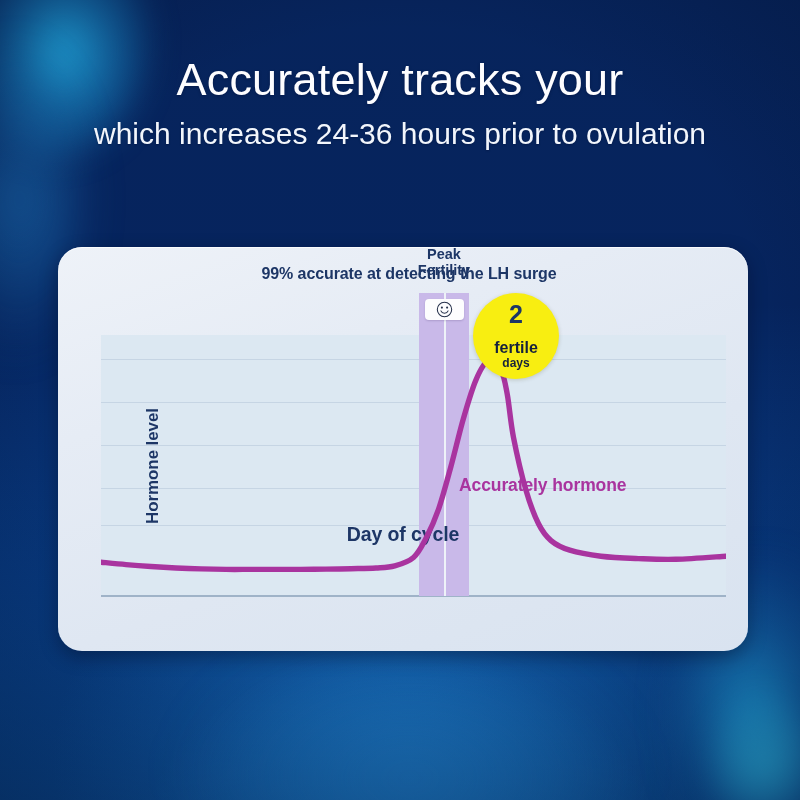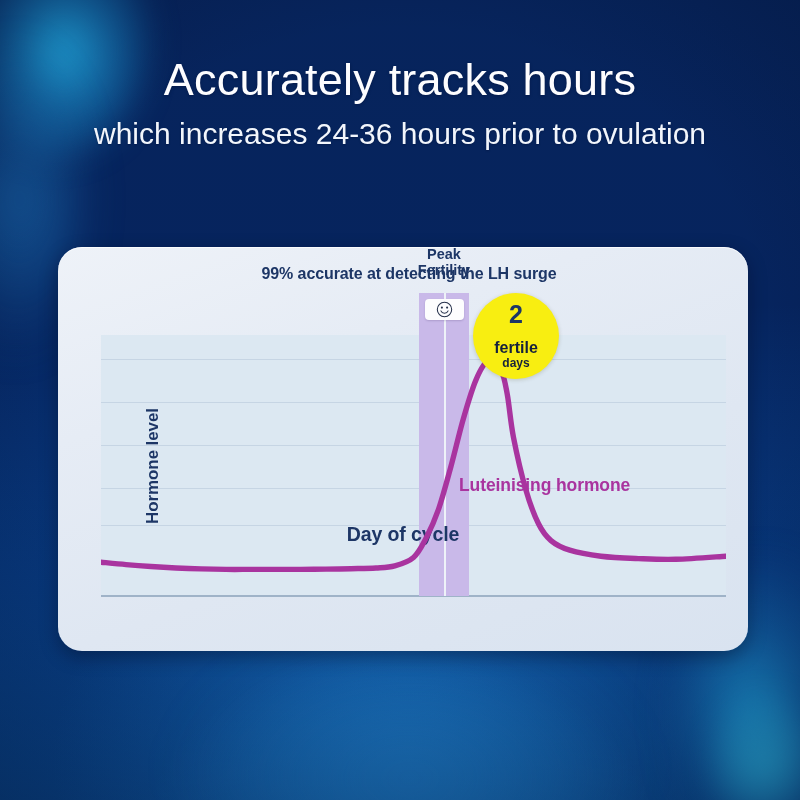--- a/index.html
+++ b/index.html
@@ -161,21 +161,21 @@
   <div class="bg-base"></div>
   <div class="glow glow-tl"></div>
   <div class="glow glow-lft"></div>
   <div class="glow glow-rt"></div>
   <div class="glow glow-rt2"></div>
   <div class="glow glow-btm"></div>
   <div class="vignette"></div>
 </div>
 
 <div id="headline">
-  <div class="hl-1">Accurately tracks hours</div>
+  <div class="hl-1">Accurately tracks your</div>
   <div class="hl-3">which increases 24-36 hours prior to ovulation</div>
 </div>
 
 <div id="card">
 
   <div class="card-title">99% accurate at detecting the LH surge</div>
 
   <div id="plot">
 
     <div class="plot-bg"></div>
@@ -207,21 +207,21 @@
     <div id="badge">
       <div class="badge-num">2</div>
       <div class="badge-l1">fertile</div>
       <div class="badge-l2">days</div>
     </div>
 
     <svg id="curve" viewBox="0 0 625 262" preserveAspectRatio="none">
       <path id="lh-path" fill="none" stroke="#a9349f" stroke-width="5.4" stroke-linecap="round" stroke-linejoin="round" d="M0.00,227.20C4.17,227.60 16.67,228.88 25.00,229.60C33.33,230.32 41.67,230.96 50.00,231.52C58.33,232.08 66.67,232.56 75.00,232.96C83.33,233.36 91.67,233.68 100.00,233.92C108.33,234.16 116.67,234.32 125.00,234.40C133.33,234.48 141.67,234.40 150.00,234.40C158.33,234.40 166.67,234.40 175.00,234.40C183.33,234.40 191.67,234.44 200.00,234.40C208.33,234.36 216.67,234.28 225.00,234.16C233.33,234.04 241.67,233.88 250.00,233.68C258.33,233.48 267.71,233.44 275.00,232.96C282.29,232.48 287.50,232.56 293.75,230.80C300.00,229.04 307.29,227.00 312.50,222.40C317.71,217.80 320.83,211.20 325.00,203.20C329.17,195.20 333.33,186.40 337.50,174.40C341.67,162.40 345.83,146.40 350.00,131.20C354.17,116.00 358.33,97.60 362.50,83.20C366.67,68.80 370.83,54.40 375.00,44.80C379.17,35.20 383.33,27.20 387.50,25.60C391.67,24.00 396.88,29.60 400.00,35.20C403.13,40.80 404.17,48.00 406.25,59.20C408.33,70.40 409.38,86.40 412.50,102.40C415.63,118.40 420.83,140.80 425.00,155.20C429.17,169.60 433.33,180.40 437.50,188.80C441.67,197.20 444.79,201.20 450.00,205.60C455.21,210.00 460.42,212.60 468.75,215.20C477.08,217.80 488.54,219.80 500.00,221.20C511.46,222.60 525.00,223.08 537.50,223.60C550.00,224.12 560.42,224.72 575.00,224.32C589.58,223.92 616.67,221.72 625.00,221.20"></path>
     </svg>
 
-    <div class="series-label">Luteinising hormone</div>
+    <div class="series-label">Accurately hormone</div>
 
     <div class="y-title">
       <span>Hormone level</span>
     </div>
   </div>
 
   <div class="x-title">Day of cycle</div>
 </div>
 
 </body></html>

